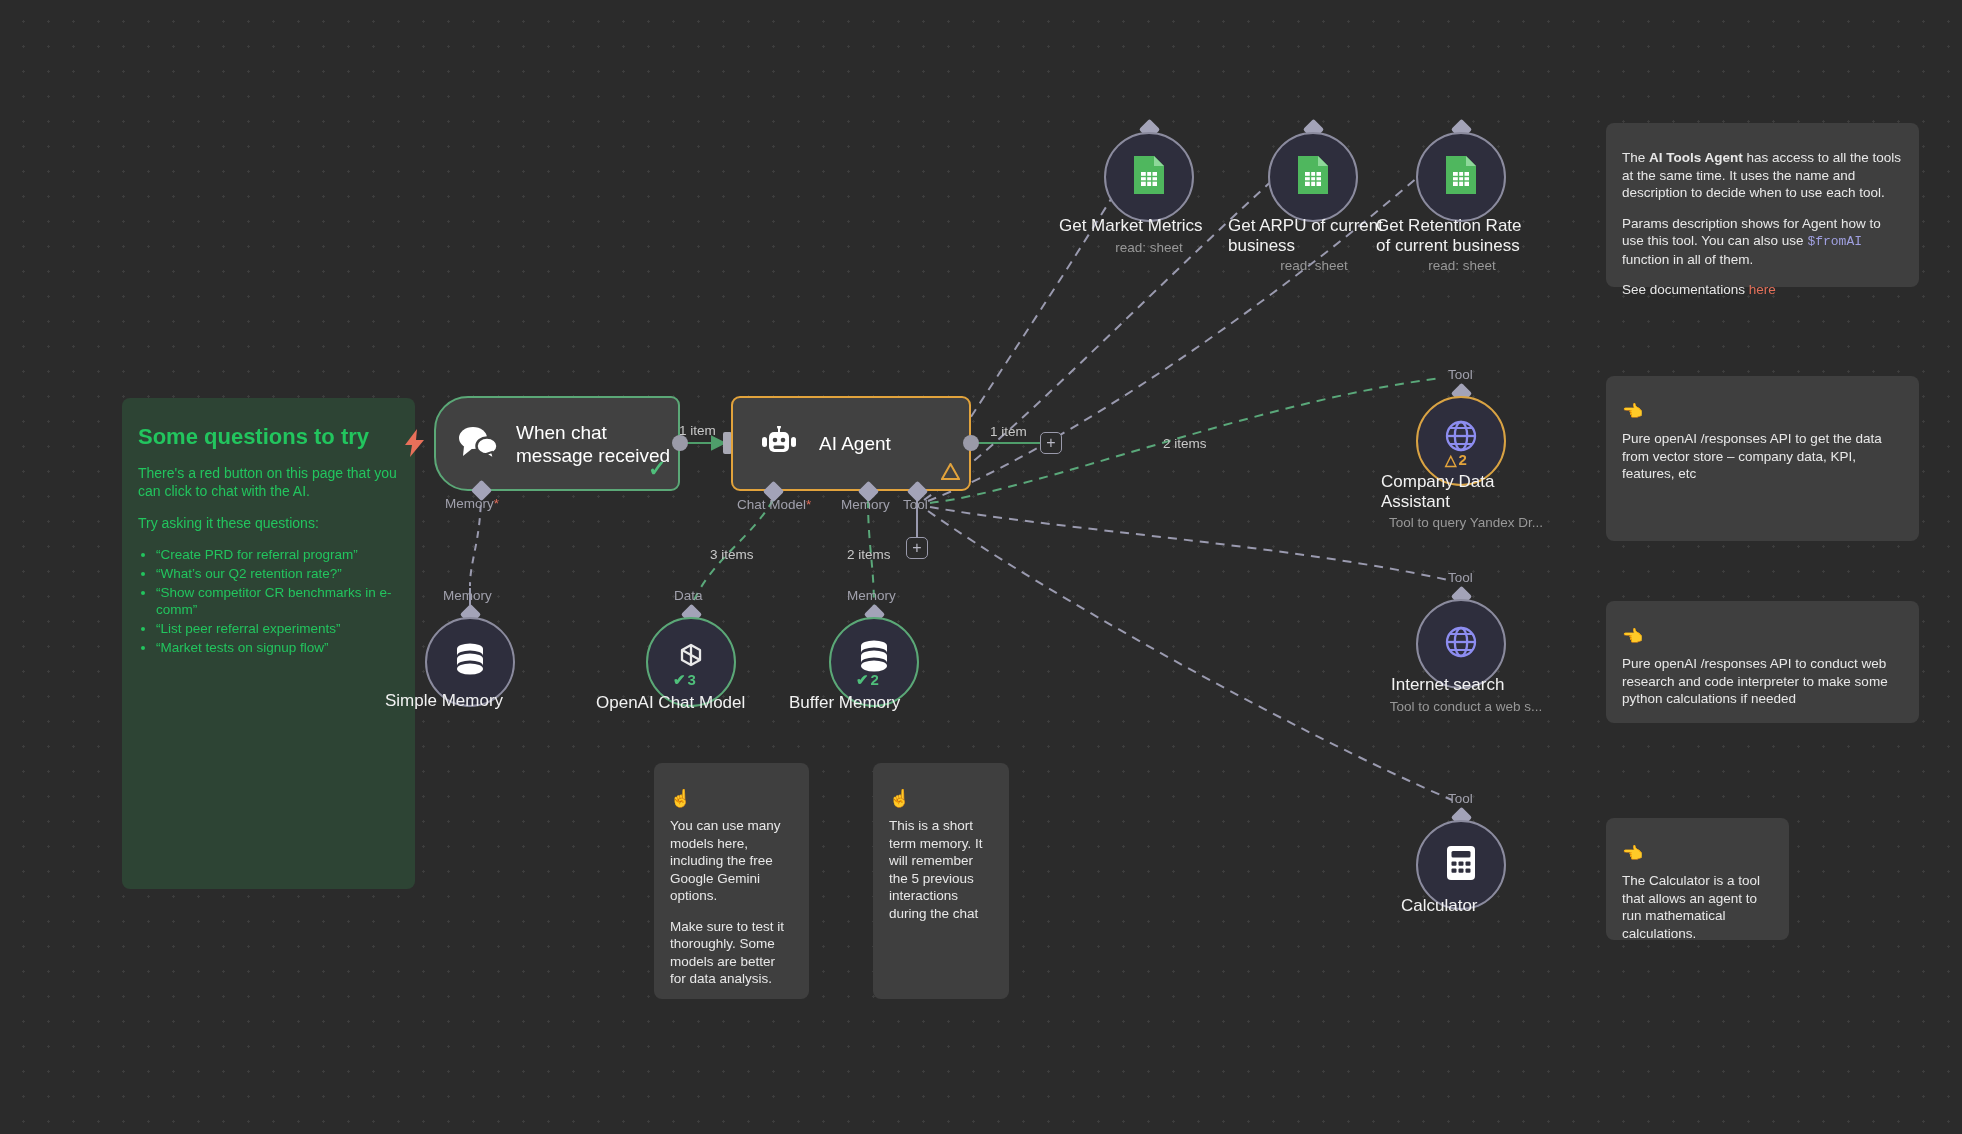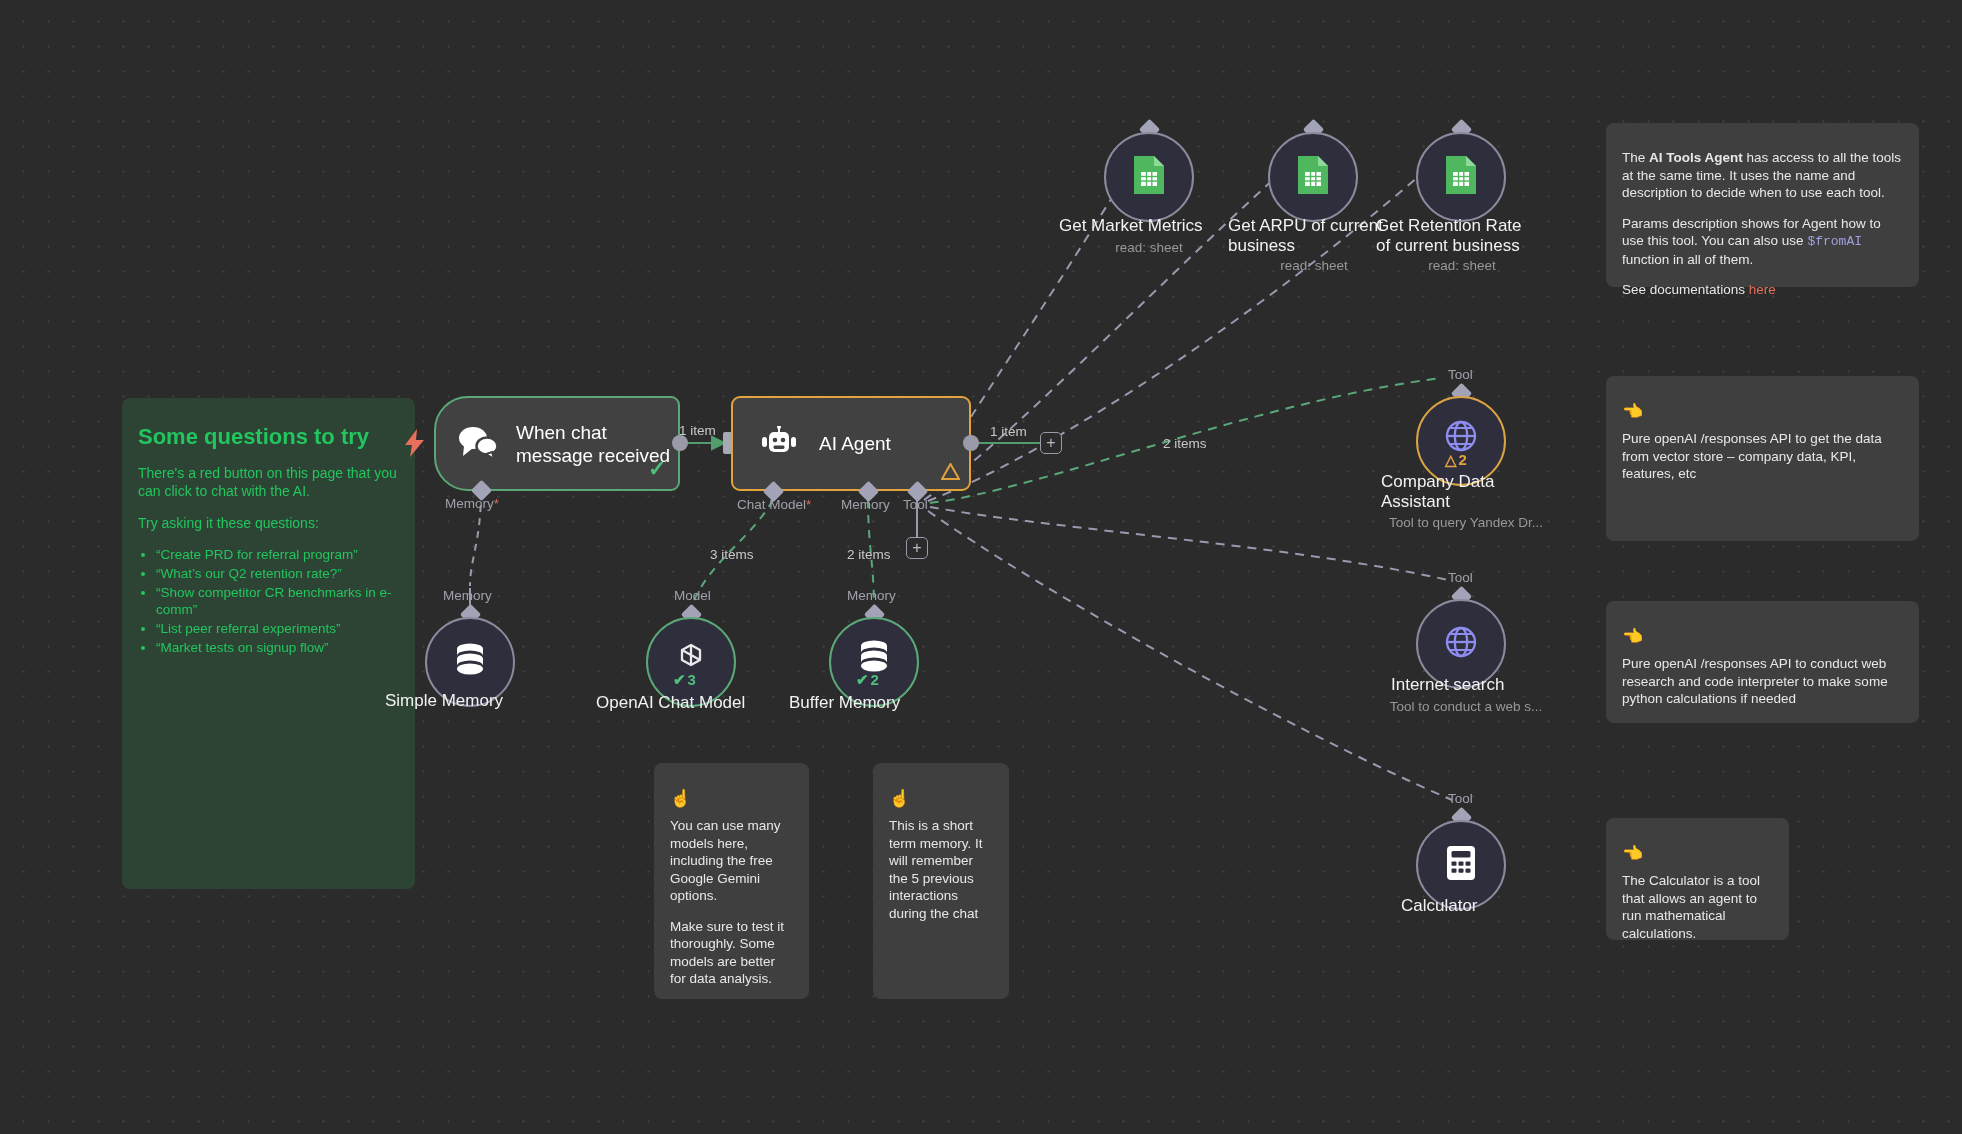--- a/index.html
+++ b/index.html
@@ -312,21 +312,21 @@
         <ellipse cx="19" cy="19" rx="13" ry="5.5" fill="#ffffff"></ellipse>
         <rect x="6" y="19" width="26" height="7" fill="#ffffff"></rect>
         <ellipse cx="19" cy="26" rx="13" ry="5.5" fill="#2e2e3d"></ellipse>
         <ellipse cx="19" cy="29" rx="13" ry="5.5" fill="#ffffff"></ellipse>
       </svg>
     </span>
   </div>
   <div class="node-label" style="left:385px; top:691px; width:170px;">Simple Memory</div>
 
   <div class="conn-label" style="left:710px; top:547px;">3 items</div>
-  <div class="port-label" style="left:674px; top:588px;">Model</div>
+  <div class="port-label" style="left:674px; top:588px;">Data</div>
   <div class="port-diamond" style="left:684px; top:607px;"></div>
   <div class="node-circle green-ring" style="left:646px; top:617px;">
     <span style="margin-top:-6px;">
       <svg width="36" height="36" viewBox="0 0 36 36">
         <g fill="none" stroke="#e9e9e9" stroke-width="2.3" stroke-linejoin="round">
           <path d="M18 6 L27 11 L27 21 L18 26 L9 21 L9 11 Z"></path>
           <path d="M18 6 L18 16 L27 21"></path>
           <path d="M9 11 L18 16"></path>
           <path d="M18 16 L18 26"></path>
         </g>

